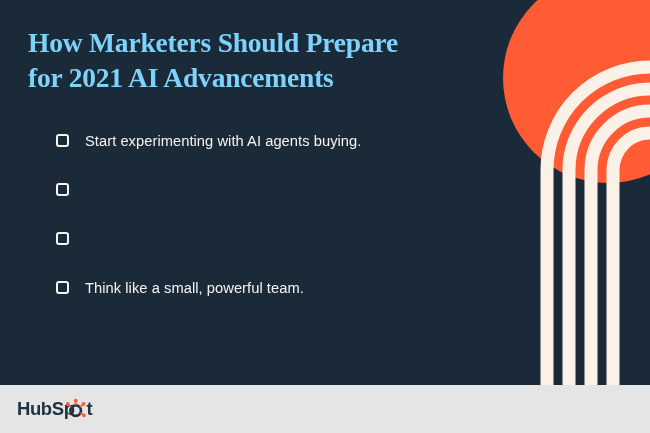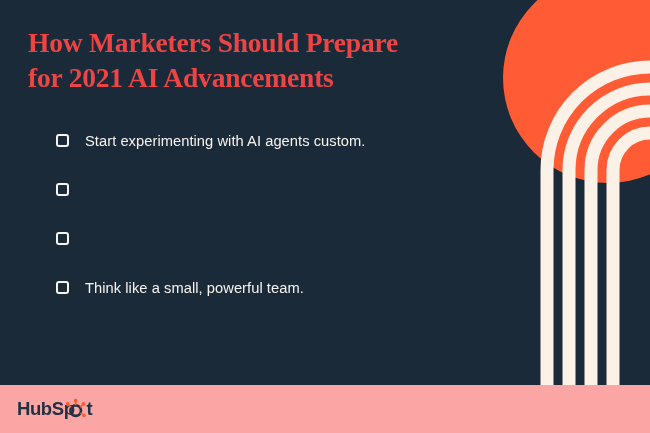--- a/index.html
+++ b/index.html
@@ -49,21 +49,21 @@
     position: absolute;
     left: 28px;
     top: 26px;
     width: 460px;
     margin: 0;
     font-family: "Liberation Serif", "DejaVu Serif", serif;
     font-weight: bold;
     font-size: 27.5px;
     line-height: 1.26;
     letter-spacing: -0.2px;
-    color: #ef4444;
+    color: #7dd3fc;
   }
   #title .line {
     display: block;
   }
 
   #checklist {
     position: absolute;
     left: 56px;
     top: 116px;
     width: 470px;
@@ -94,21 +94,21 @@
     white-space: nowrap;
   }
 
   
   #footer {
     position: absolute;
     left: 0;
     bottom: 0;
     width: 650px;
     height: 48px;
-    background: #fca5a5;
+    background: #e5e5e5;
   }
   #logo {
     position: absolute;
     left: 17px;
     top: 11px;
     display: flex;
     align-items: center;
     height: 26px;
   }
   #logo svg {
@@ -144,21 +144,21 @@
   <div id="content">
 
     <h1 id="title">
       <span class="line">How Marketers Should Prepare</span>
       <span class="line">for 2021 AI Advancements</span>
     </h1>
 
     <ul id="checklist">
       <li>
         <span class="checkbox"></span>
-        <span class="item-text">Start experimenting with AI agents custom.</span>
+        <span class="item-text">Start experimenting with AI agents buying.</span>
       </li>
       <li>
         <span class="checkbox"></span>
       </li>
       <li>
         <span class="checkbox"></span>
       </li>
       <li>
         <span class="checkbox"></span>
         <span class="item-text">Think like a small, powerful team.</span>

